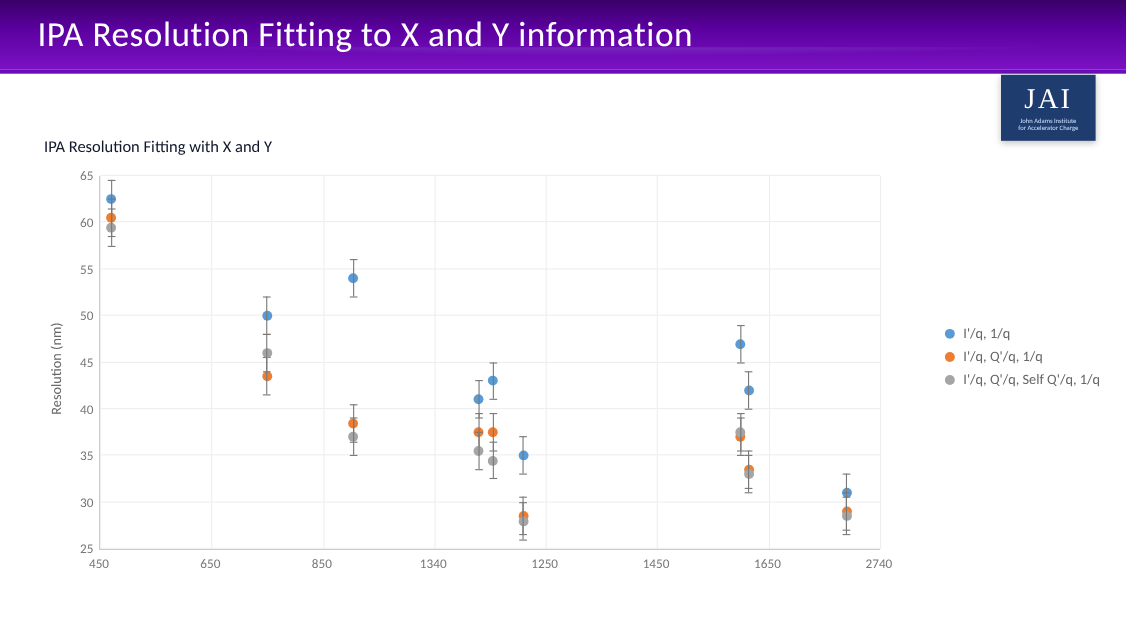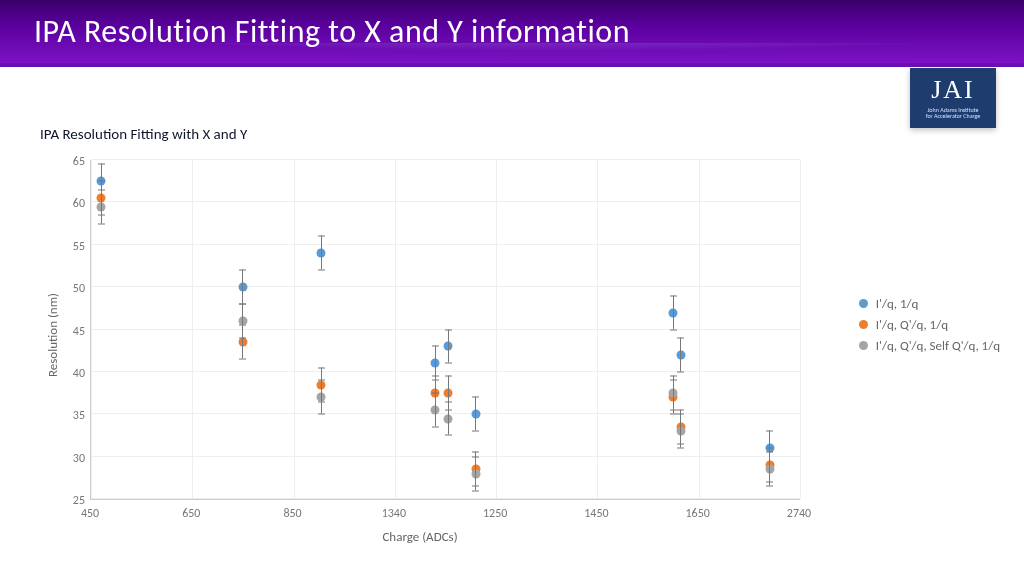--- a/index.html
+++ b/index.html
@@ -181,21 +181,20 @@
 
 <div class="logo">
   <span class="logo-mark">JAI</span>
   <span>John Adams Institute</span>
   <span>for Accelerator Charge</span>
 </div>
 
 <div class="chart-wrap">
   <div class="chart-title">IPA Resolution Fitting with X and Y</div>
   <div class="ylabel">Resolution (nm)</div>
-  <div class="xlabel">Charge (ADCs)</div>
   <div class="plot" id="plot">
       <div class="grid-v" style="left: 0px;"></div>
       <div class="grid-v" style="left: 101.286px;"></div>
       <div class="grid-v" style="left: 202.571px;"></div>
       <div class="grid-v" style="left: 303.857px;"></div>
       <div class="grid-v" style="left: 405.143px;"></div>
       <div class="grid-v" style="left: 506.429px;"></div>
       <div class="grid-v" style="left: 607.714px;"></div>
       <div class="grid-v" style="left: 709px;"></div>
       <div class="grid-h" style="bottom: 0px;"></div>

